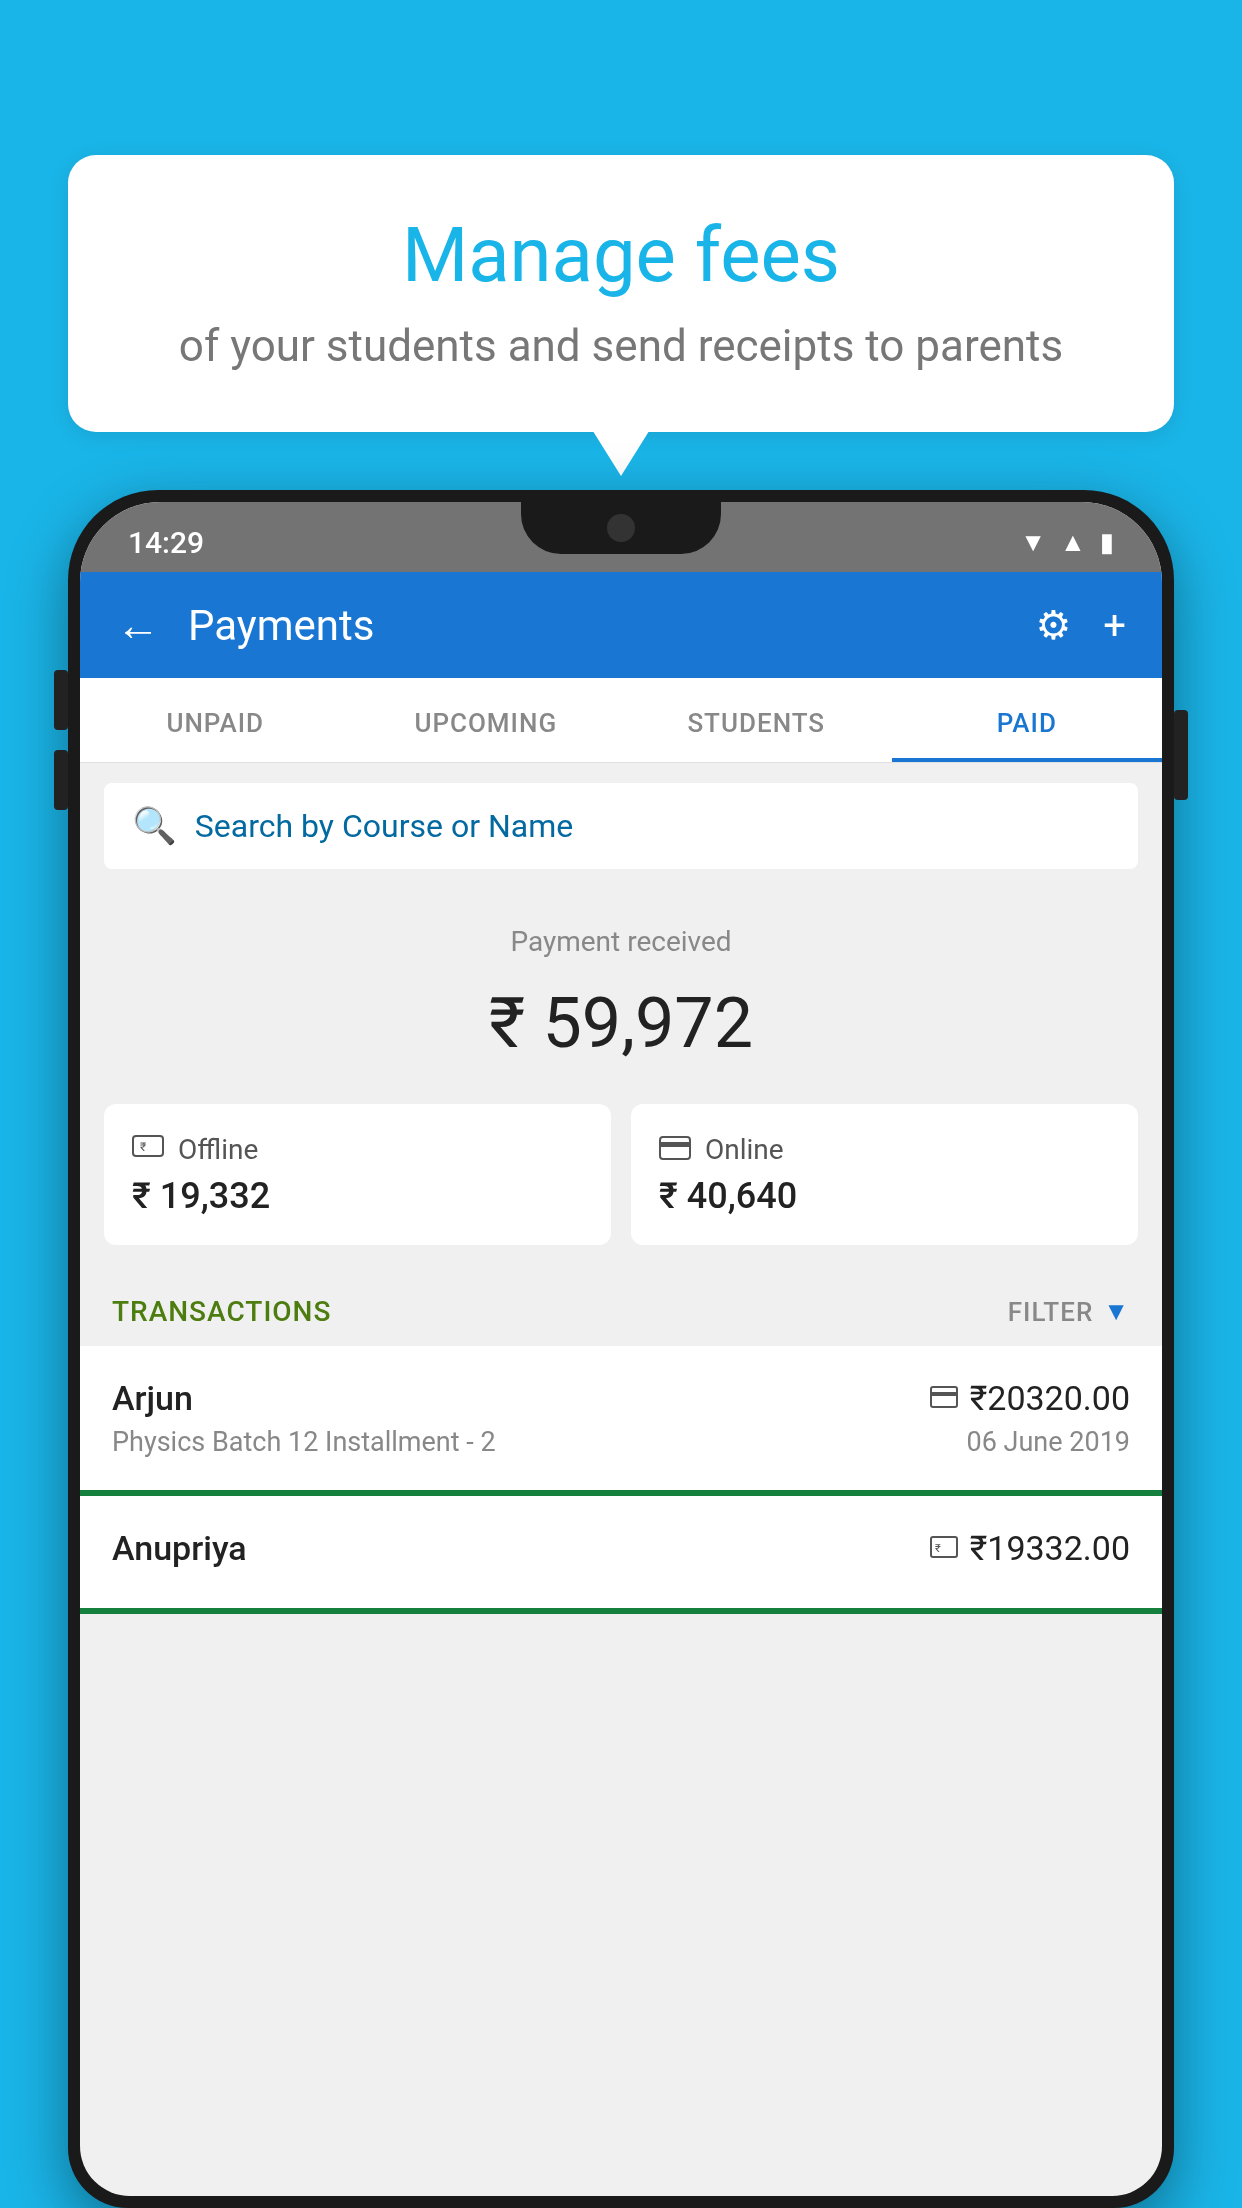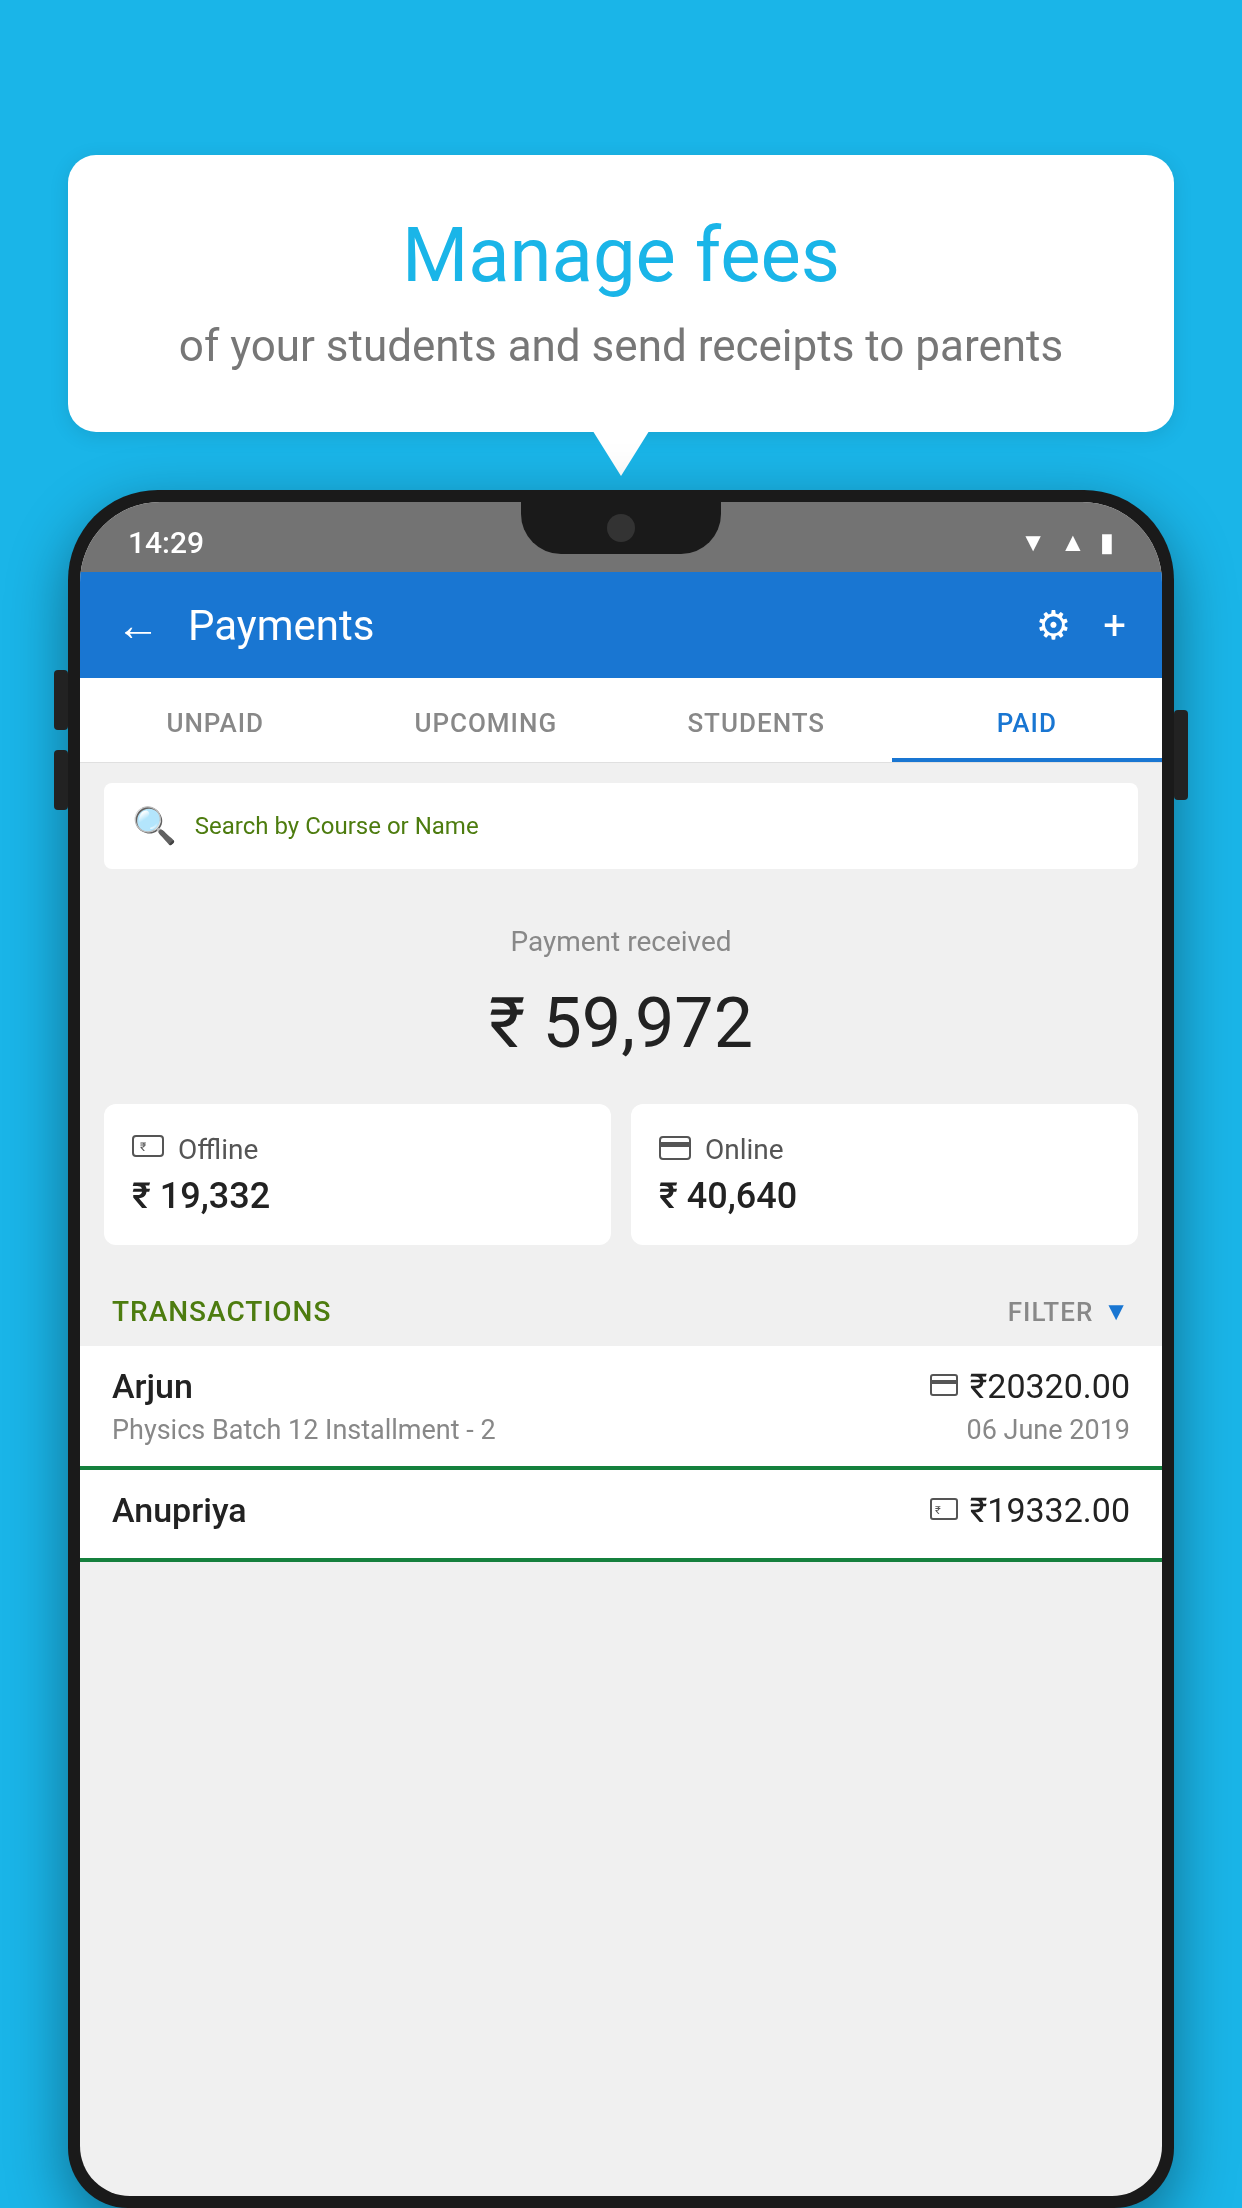--- a/index.html
+++ b/index.html
@@ -180,22 +180,22 @@
       display: flex;
       align-items: center;
       padding: 22px 28px;
       gap: 18px;
     }
     .search-icon {
       color: #aaa;
       font-size: 36px;
     }
     .search-placeholder {
-      color: #4d7c0f;
-      font-size: 24px;
+      color: #0369a1;
+      font-size: 32px;
     }
 
     
     .payment-received-section {
       background: #f0f0f0;
       text-align: center;
       padding: 36px 24px 20px;
     }
     .payment-received-label {
       color: #888;
@@ -264,22 +264,22 @@
       font-weight: 500;
       letter-spacing: 1px;
       cursor: pointer;
     }
 
     
     .transaction-list {
       background: white;
     }
     .transaction-row {
-      padding: 20px 32px;
-      border-bottom: 4px solid #15803d;
+      padding: 32px 32px;
+      border-bottom: 6px solid #15803d;
     }
     .transaction-row-top {
       display: flex;
       justify-content: space-between;
       align-items: center;
       margin-bottom: 8px;
     }
     .transaction-name {
       color: #222;
       font-size: 34px;

